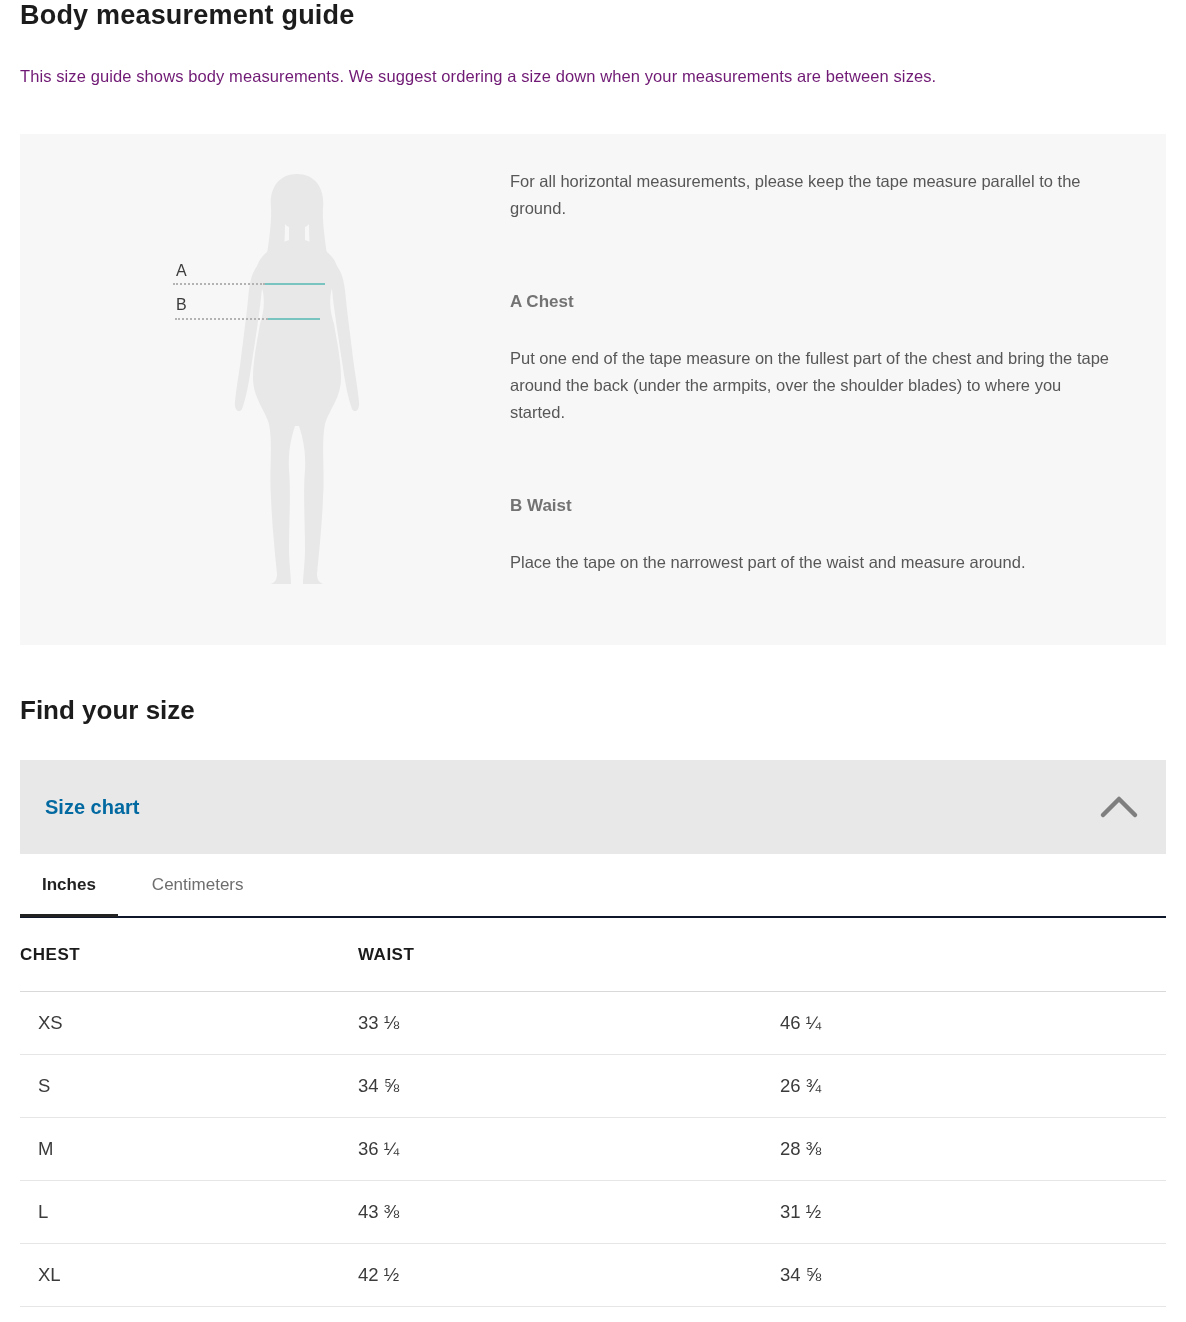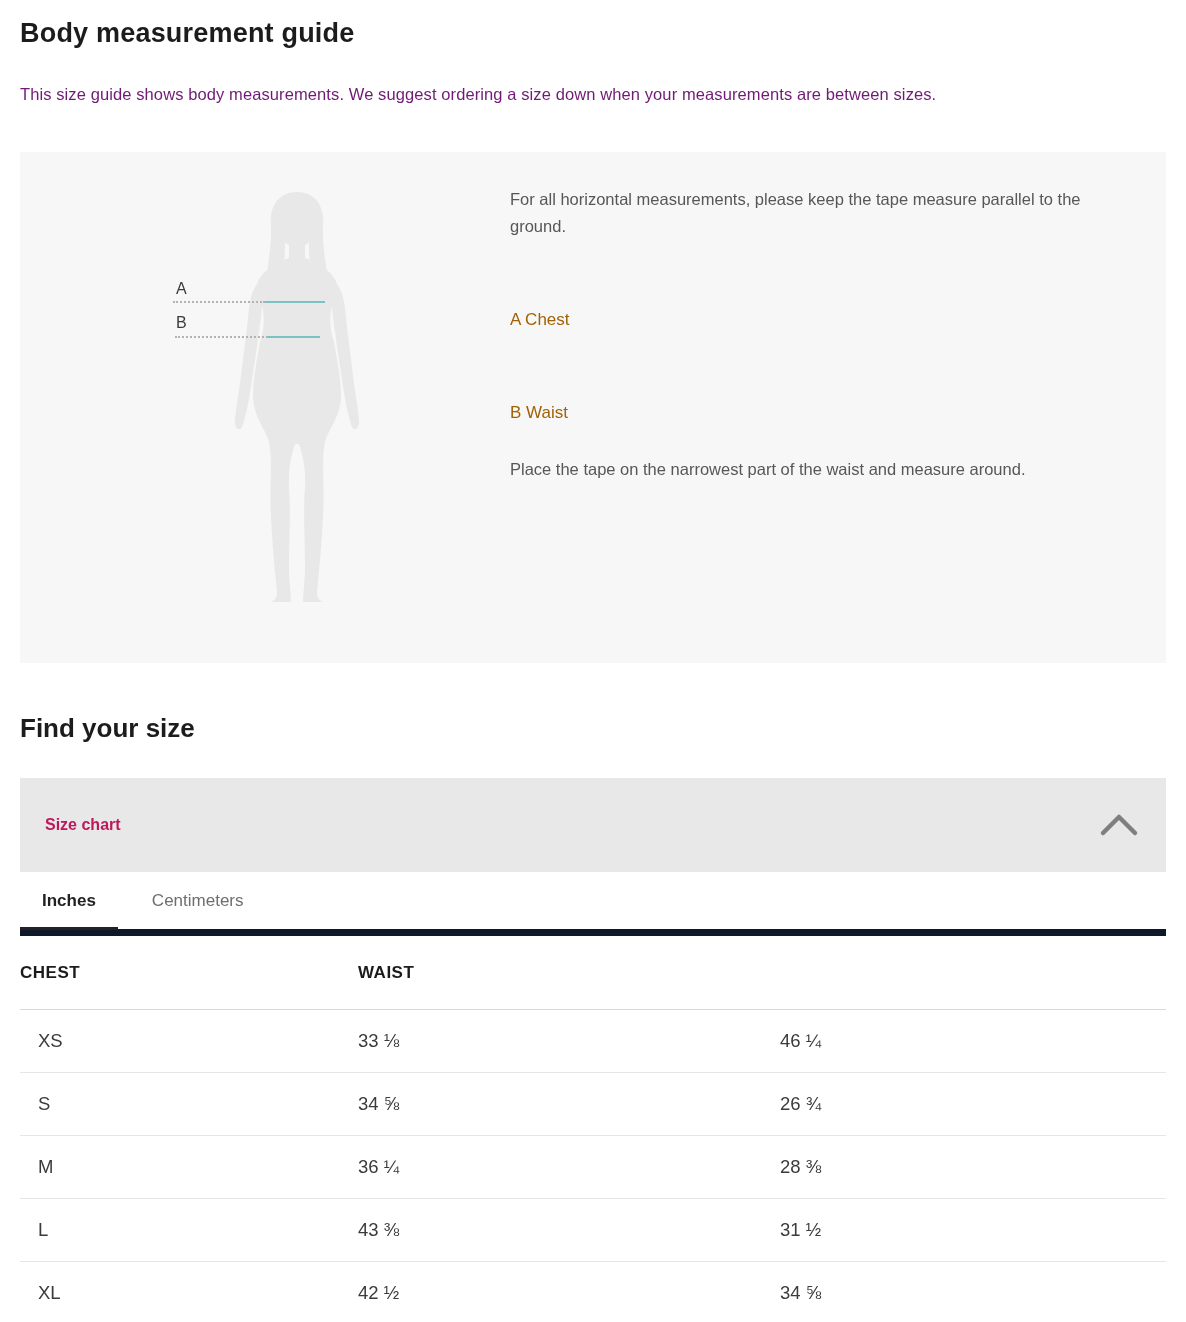--- a/index.html
+++ b/index.html
@@ -6,21 +6,21 @@
   html, body { background: #ffffff; }
   body {
     width: 1186px;
     min-height: 1322px;
     font-family: "Liberation Sans", sans-serif;
     color: #1c1c1c;
   }
   .container { padding: 0 20px; }
 
   .page-title {
-    margin-top: 18px;
+    margin-top: 0;
     font-size: 27px;
     font-weight: 700;
     color: #1c1c1c;
     letter-spacing: 0.2px;
   }
   .intro {
     margin-top: 36px;
     font-size: 16.5px;
     color: #701a75;
     letter-spacing: 0.1px;
@@ -69,22 +69,22 @@
     margin-left: 490px;
     padding: 34px 52px 0 0;
     font-size: 16.5px;
     line-height: 27px;
     color: #575757;
   }
   .instructions .note { margin: 0; }
   .instructions h3 {
     margin: 66px 0 30px;
     font-size: 17px;
-    font-weight: 400;
-    color: #a16207;
+    font-weight: 700;
+    color: #737373;
   }
   .instructions p.desc { margin: 0; }
 
   
   .find-size-heading {
     margin-top: 50px;
     font-size: 26px;
     font-weight: 700;
     color: #1c1c1c;
   }
@@ -92,39 +92,39 @@
   .size-chart-bar {
     margin-top: 34px;
     height: 94px;
     background: #e8e8e8;
     display: flex;
     align-items: center;
     padding: 0 24px 0 25px;
     cursor: pointer;
   }
   .size-chart-title {
-    font-size: 16px;
-    font-weight: 700;
-    color: #be185d;
+    font-size: 20px;
+    font-weight: 700;
+    color: #0369a1;
   }
   .collapse-btn {
     margin-left: auto;
     background: none;
     border: none;
     padding: 0;
     cursor: pointer;
     display: flex;
     align-items: center;
   }
 
   
   .tabs {
     display: flex;
     height: 64px;
-    border-bottom: 7px solid #0f172a;
+    border-bottom: 2px solid #0f172a;
   }
   .tab {
     position: relative;
     display: flex;
     align-items: center;
     padding: 0 22px;
     margin-right: 12px;
     font-size: 17px;
     color: #6e6e6e;
     cursor: pointer;
@@ -201,20 +201,21 @@
 
       <span class="marker-label marker-b">B</span>
       <div class="dotted-line line-b-dotted"></div>
       <div class="teal-line line-b-teal" style="background: rgb(121, 195, 192);"></div>
     </div>
 
     <div class="instructions">
       <p class="note">For all horizontal measurements, please keep the tape measure parallel to the ground.</p>
 
       <h3>A Chest</h3>
+      <p class="desc">Put one end of the tape measure on the fullest part of the chest and bring the tape around the back (under the armpits, over the shoulder blades) to where you started.</p>
 
       <h3>B Waist</h3>
       <p class="desc">Place the tape on the narrowest part of the waist and measure around.</p>
     </div>
   </div>
 
   <h2 class="find-size-heading">Find your size</h2>
 
   <div class="size-chart-bar">
     <span class="size-chart-title">Size chart</span>

